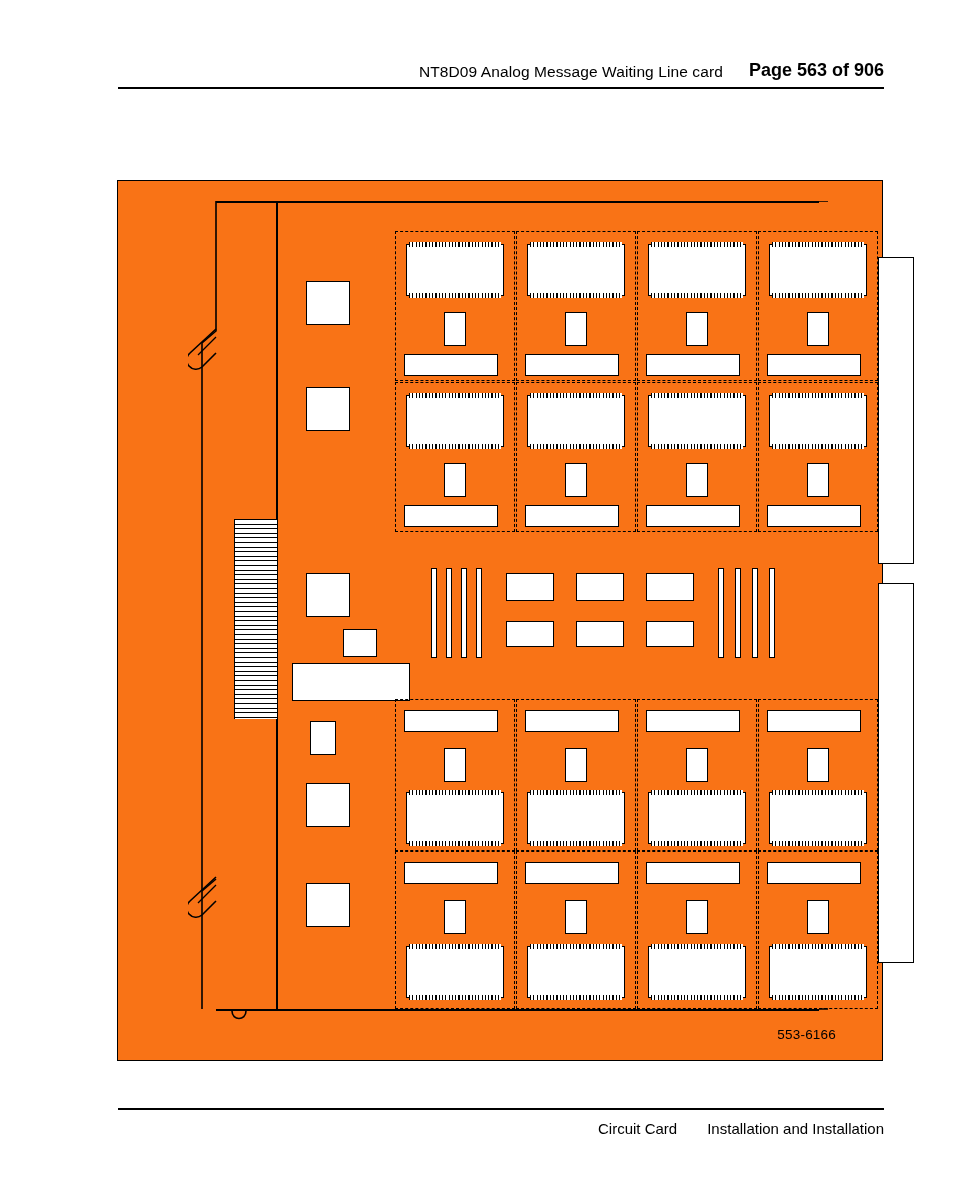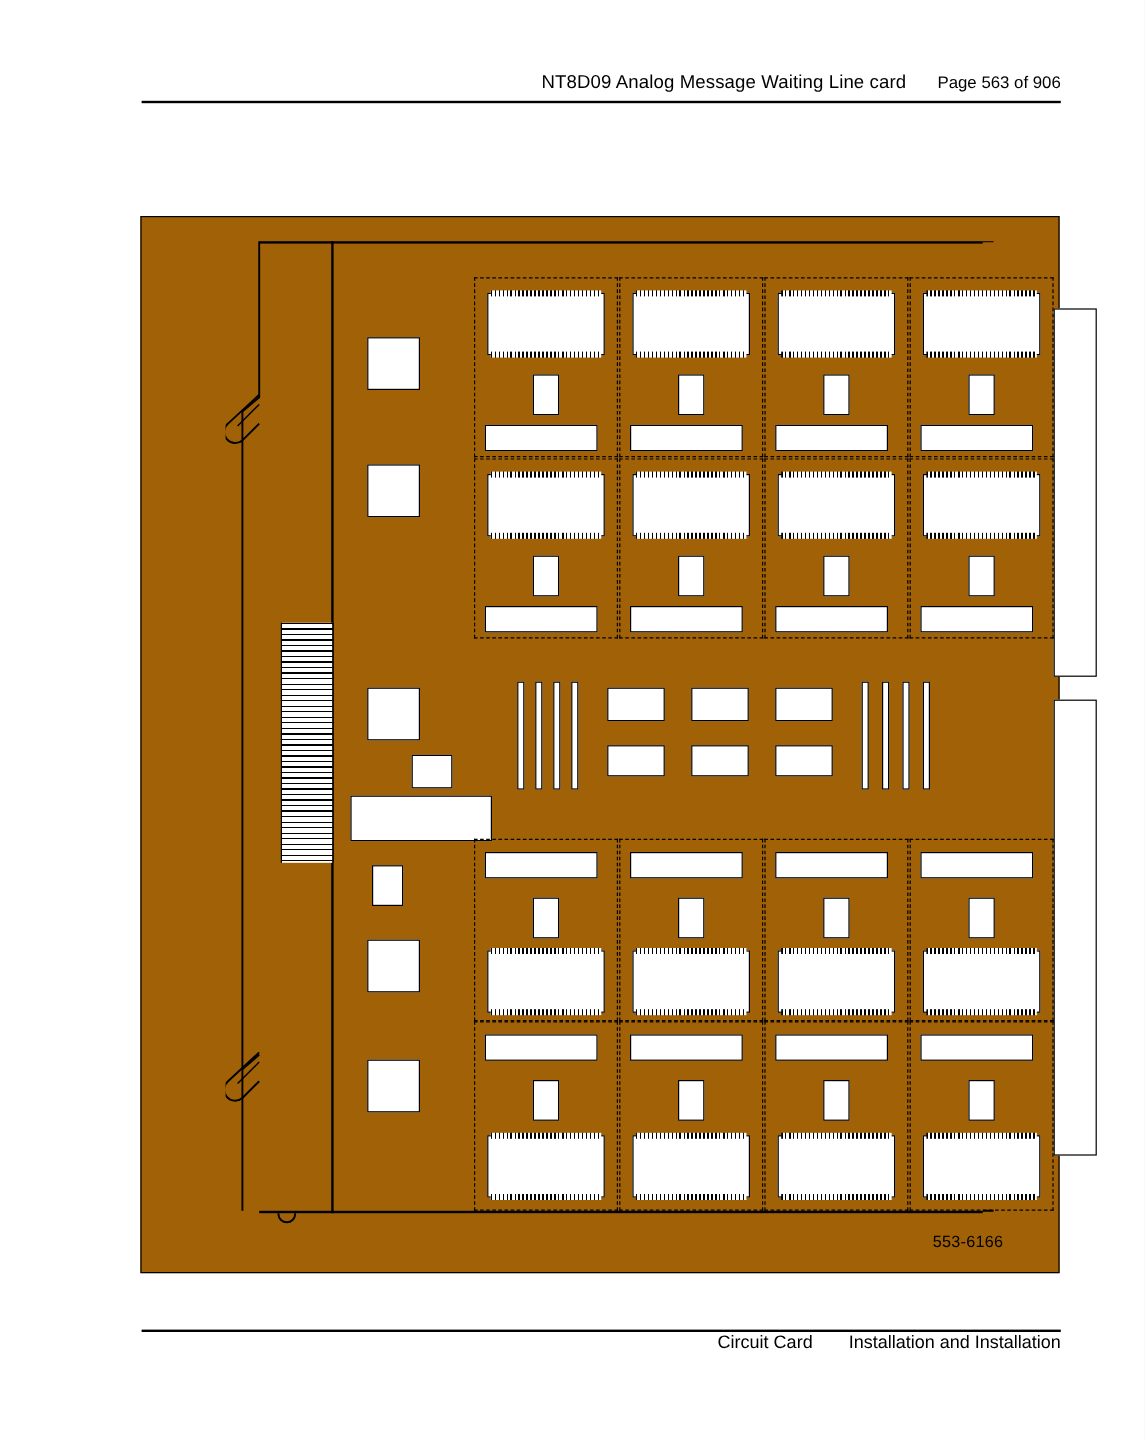--- a/index.html
+++ b/index.html
@@ -2,38 +2,38 @@
 <html><head>
 <meta charset="utf-8">
 <style>
   html,body{margin:0;padding:0;background:#fff;}
   body{width:954px;height:1202px;font-family:"Liberation Sans",sans-serif;color:#000;position:relative;overflow:hidden;}
 
   .page{position:absolute;left:0;top:0;width:954px;height:1202px;}
 
   
   .hdr{position:absolute;left:118px;top:60px;width:766px;}
-  .hdr-row{display:flex;justify-content:flex-end;align-items:flex-start;gap:26px;padding-bottom:6px;}
+  .hdr-row{display:flex;justify-content:flex-end;align-items:flex-end;gap:26px;padding-bottom:6px;}
   .hdr-title{font-size:15.5px;letter-spacing:.1px;}
-  .hdr-page{font-size:14px;font-weight:normal;}
+  .hdr-page{font-size:18px;font-weight:bold;}
   .hdr-rule{border-bottom:2.4px solid #000;width:766px;}
 
   
   .fig-cap{position:absolute;left:113px;top:112px;width:780px;}
   .fig-num{font-size:14.5px;font-weight:bold;line-height:1.5;}
   .fig-title{font-size:14.5px;font-weight:bold;line-height:1.5;}
 
   
   .ftr{position:absolute;left:118px;top:1108px;width:766px;}
   .ftr-rule{border-top:2.4px solid #000;width:766px;}
-  .ftr-row{display:flex;justify-content:flex-end;gap:30px;text-align:center;}
+  .ftr-row{display:flex;justify-content:flex-end;gap:30px;padding-top:10px;text-align:center;}
   .ftr-txt{font-size:15px;}
 
   
-  .fig-box{position:absolute;left:117px;top:180px;width:764px;height:879px;border:1.6px solid #000;background:#a16207;}
+  .fig-box{position:absolute;left:117px;top:180px;width:764px;height:879px;border:1.6px solid #000;background:#f97316;}
   .fig-inner{position:absolute;left:0;top:0;width:100%;height:100%;}
   .figid{position:absolute;right:46px;bottom:18px;font-size:13.5px;letter-spacing:.2px;}
 
   
   .card{position:absolute;left:70px;top:20px;width:640px;height:830px;}
 
   
   .board-top{position:absolute;left:28px;top:0px;width:603px;height:1.6px;background:#000;}
   .board-bot{position:absolute;left:28px;top:808px;width:603px;height:1.6px;background:#000;}
   .board-div{position:absolute;left:88px;top:0px;width:1.6px;height:810px;background:#000;}

